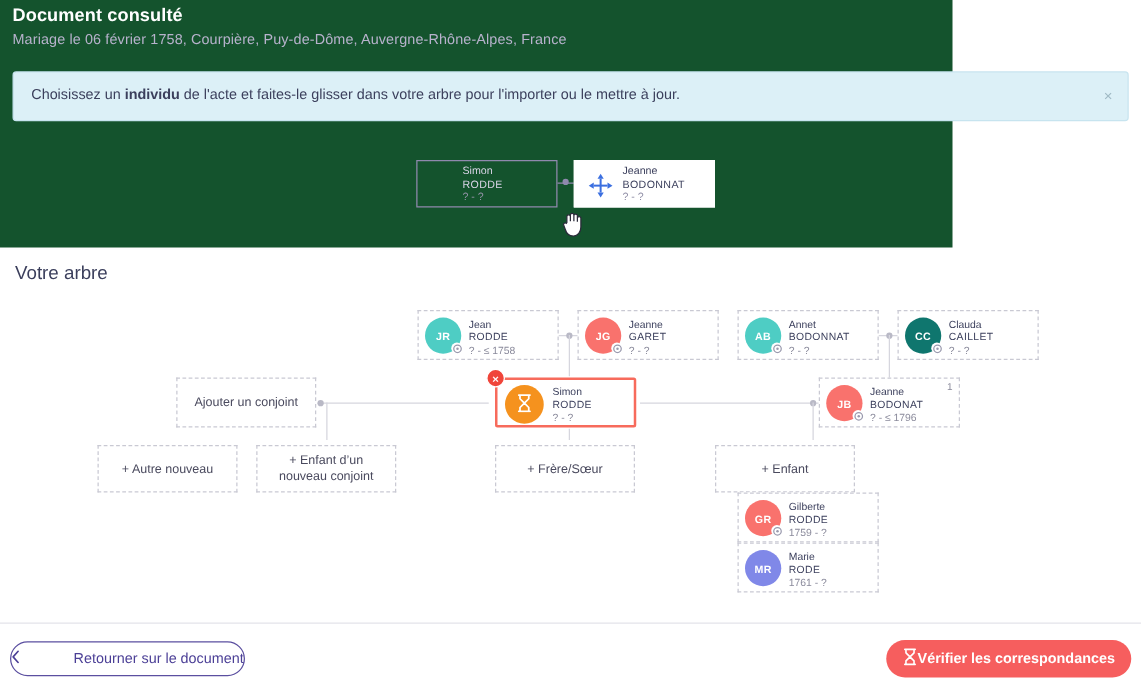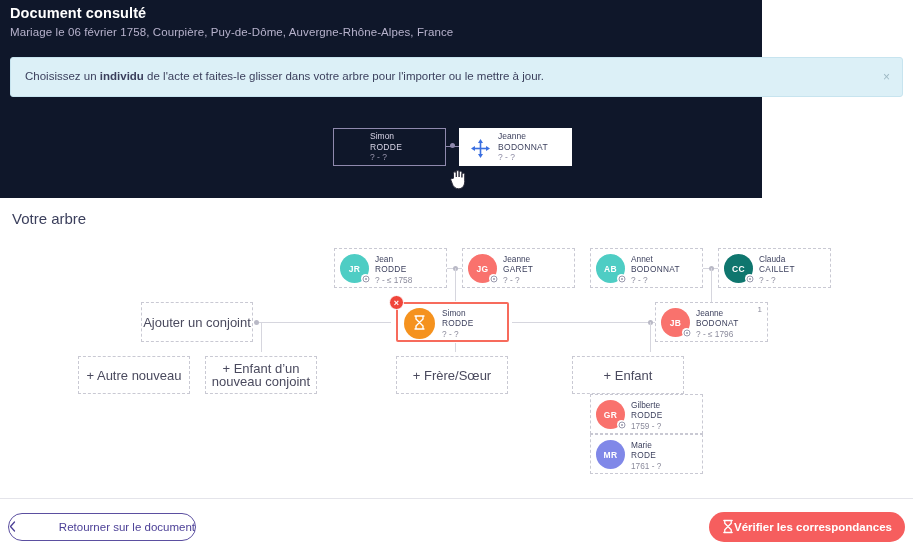--- a/index.html
+++ b/index.html
@@ -8,21 +8,21 @@
     font-family: "Liberation Sans", sans-serif;
     background: #ffffff;
     color: #3b3f5c;
     overflow: hidden;
     position: relative;
   }
 
   
   .header {
     position: absolute; left: 0; top: 0; width: 762px; height: 198px;
-    background: #0f172a;
+    background: #14532d;
   }
   .header-title {
     position: absolute; left: 10px; top: 5px;
     font-size: 14.5px; font-weight: bold; color: #ffffff; letter-spacing: .1px;
   }
   .header-sub {
     position: absolute; left: 10px; top: 26px;
     font-size: 11.5px; color: #b7b2cc; letter-spacing: .1px;
   }
 
@@ -118,21 +118,21 @@
     position: absolute; left: -9px; top: -9px; width: 15px; height: 15px;
     border-radius: 50%; background: #f0453a; color: #fff;
     display: flex; align-items: center; justify-content: center;
     font-size: 9px; font-weight: bold; border: 1.5px solid #fff;
   }
 
   
   .addbtn {
     position: absolute; border: 1px dashed #c9c9d3; background: #ffffff;
     display: flex; align-items: center; justify-content: center; text-align: center;
-    font-size: 13px; color: #4a4a5e; line-height: 13px; cursor: pointer;
+    font-size: 10px; color: #4a4a5e; line-height: 13px; cursor: pointer;
   }
 
   
   .footer-sep {
     position: absolute; left: 0; top: 498px; width: 913px; height: 1px; background: #e4e4ea;
   }
   .btn-back {
     position: absolute; left: 8px; top: 513px; width: 188px; height: 28px;
     border: 1px solid #5b4fa0; border-radius: 14px; background: #fff;
     color: #4b3f96; font-size: 11.5px; cursor: pointer;

